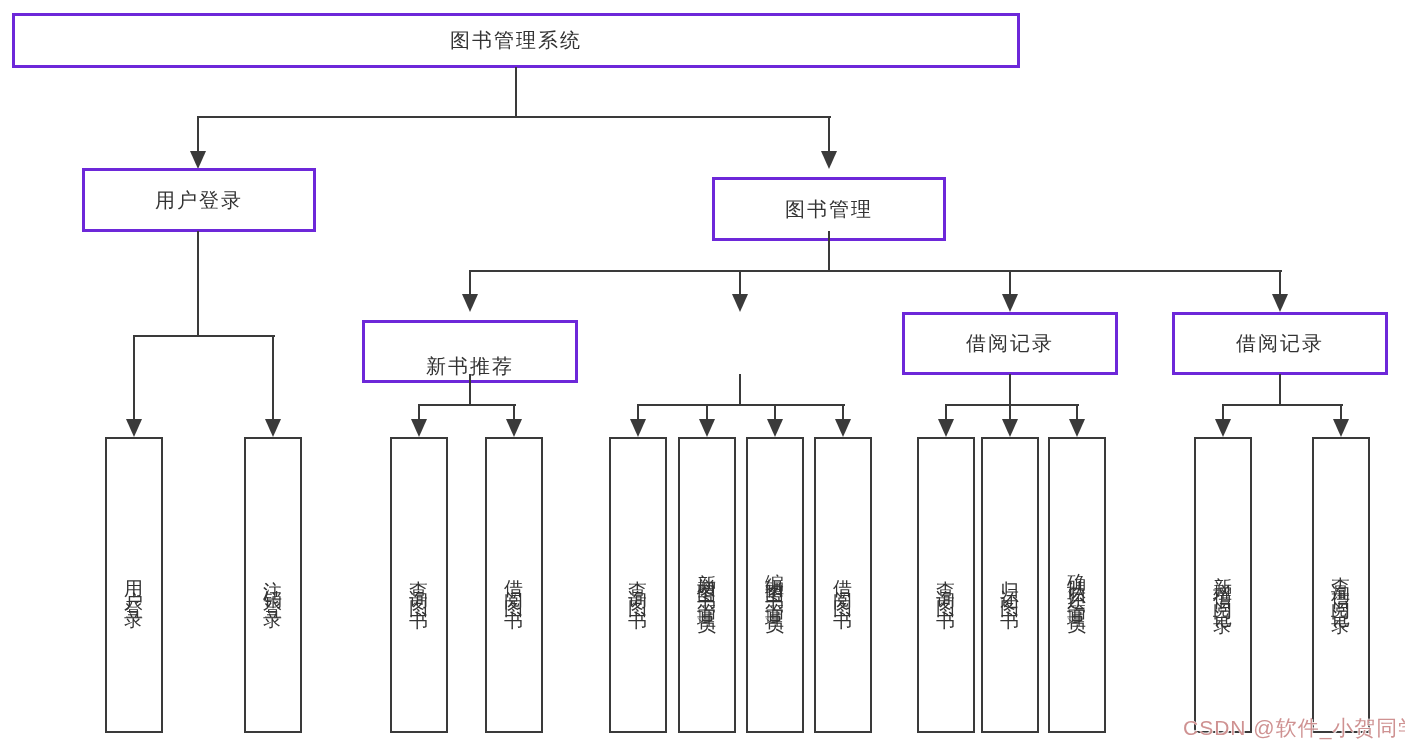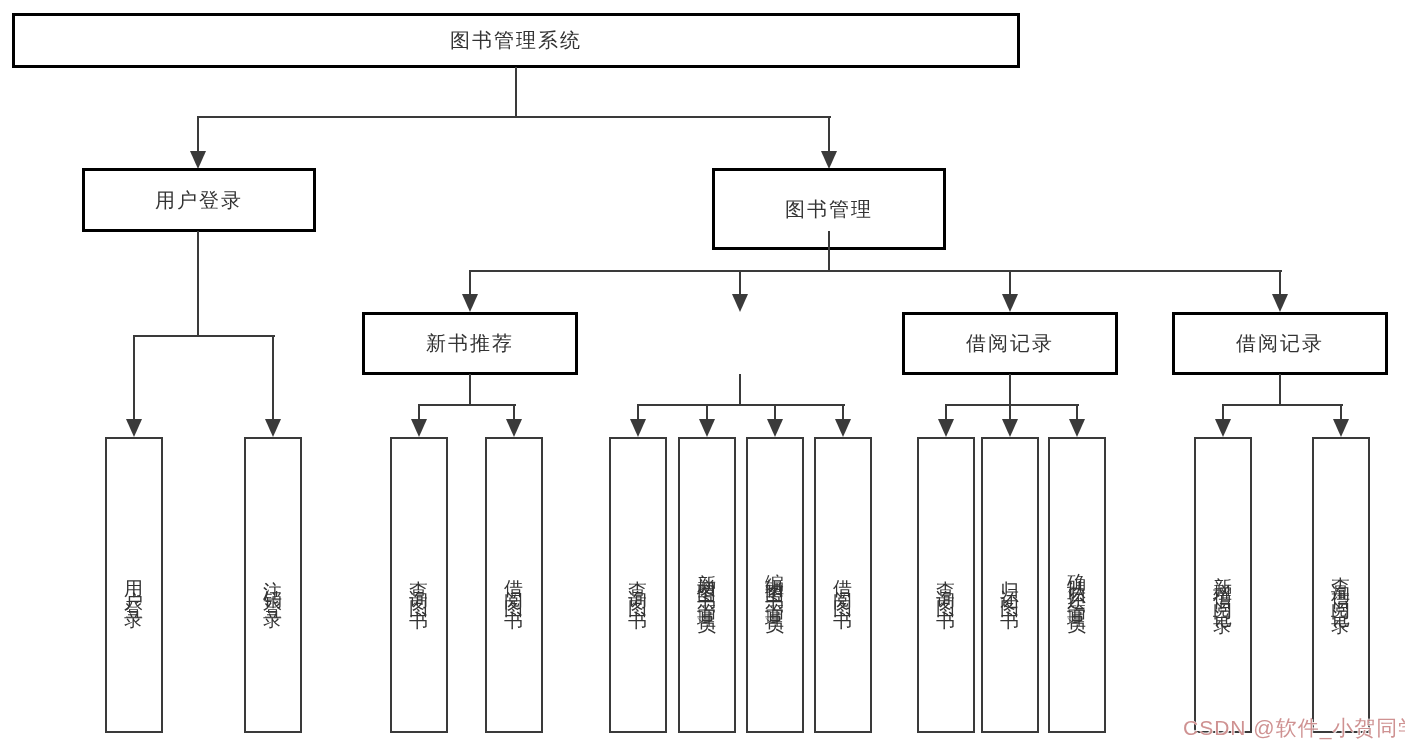--- a/index.html
+++ b/index.html
@@ -2,21 +2,21 @@
 <html><head>
 <meta charset="utf-8">
 <style>
   html,body{margin:0;padding:0;}
   body{
     width:1405px;height:747px;position:relative;background:#ffffff;
     font-family:"Liberation Sans","DejaVu Sans",sans-serif;overflow:hidden;
   }
   .stage{position:absolute;left:0;top:0;width:1405px;height:747px;}
   .box{
-    position:absolute;background:#ffffff;border:3px solid #000000;
+    position:absolute;background:#ffffff;border:3px solid #6d28d9;
     display:flex;align-items:center;justify-content:center;
     font-size:20px;color:#333333;letter-spacing:2px;box-sizing:border-box;
   }
   .leaf{
     position:absolute;background:#ffffff;border:2px solid #3a3a3a;
     display:flex;align-items:center;justify-content:center;
     font-size:19px;color:#333333;box-sizing:border-box;
     writing-mode:vertical-rl;text-orientation:mixed;
     letter-spacing:10px;line-height:1;
   }
@@ -45,21 +45,21 @@
   <div class="vline" style="left:515px;top:67px;height:51px;"></div>
   <div class="hline" style="left:197px;top:116px;width:634px;"></div>
   <div class="vline" style="left:197px;top:116px;height:38px;"></div>
   <div class="arrow" style="left:190px;top:151px;"></div>
   <div class="vline" style="left:828px;top:116px;height:38px;"></div>
   <div class="arrow" style="left:821px;top:151px;"></div>
 
   <div class="box" style="left:82px;top:168px;width:234px;height:64px;">
     <span>用户登录</span>
   </div>
-  <div class="box" style="left:712px;top:168px;width:234px;height:82px;justify-content:center;">
+  <div class="box" style="left:712px;top:177px;width:234px;height:64px;justify-content:center;">
     <span>图书管理</span>
   </div>
 
   <div class="vline" style="left:197px;top:231px;height:106px;"></div>
   <div class="hline" style="left:133px;top:335px;width:142px;"></div>
   <div class="vline" style="left:133px;top:335px;height:86px;"></div>
   <div class="arrow" style="left:126px;top:419px;"></div>
   <div class="vline" style="left:272px;top:335px;height:86px;"></div>
   <div class="arrow" style="left:265px;top:419px;"></div>
 
@@ -67,21 +67,21 @@
   <div class="hline" style="left:469px;top:270px;width:813px;"></div>
   <div class="vline" style="left:469px;top:270px;height:27px;"></div>
   <div class="arrow" style="left:462px;top:294px;"></div>
   <div class="vline" style="left:739px;top:270px;height:27px;"></div>
   <div class="arrow" style="left:732px;top:294px;"></div>
   <div class="vline" style="left:1009px;top:270px;height:27px;"></div>
   <div class="arrow" style="left:1002px;top:294px;"></div>
   <div class="vline" style="left:1279px;top:270px;height:27px;"></div>
   <div class="arrow" style="left:1272px;top:294px;"></div>
 
-  <div class="box" style="left:362px;top:312px;width:216px;height:63px;">
+  <div class="box" style="left:362px;top:320px;width:216px;height:63px;align-items:flex-end;">
     <span>新书推荐</span>
   </div>
   <div class="box" style="left:902px;top:312px;width:216px;height:63px;">
     <span>借阅记录</span>
   </div>
   <div class="box" style="left:1172px;top:312px;width:216px;height:63px;">
     <span>借阅记录</span>
   </div>
 
   <div class="vline" style="left:469px;top:374px;height:32px;"></div>

